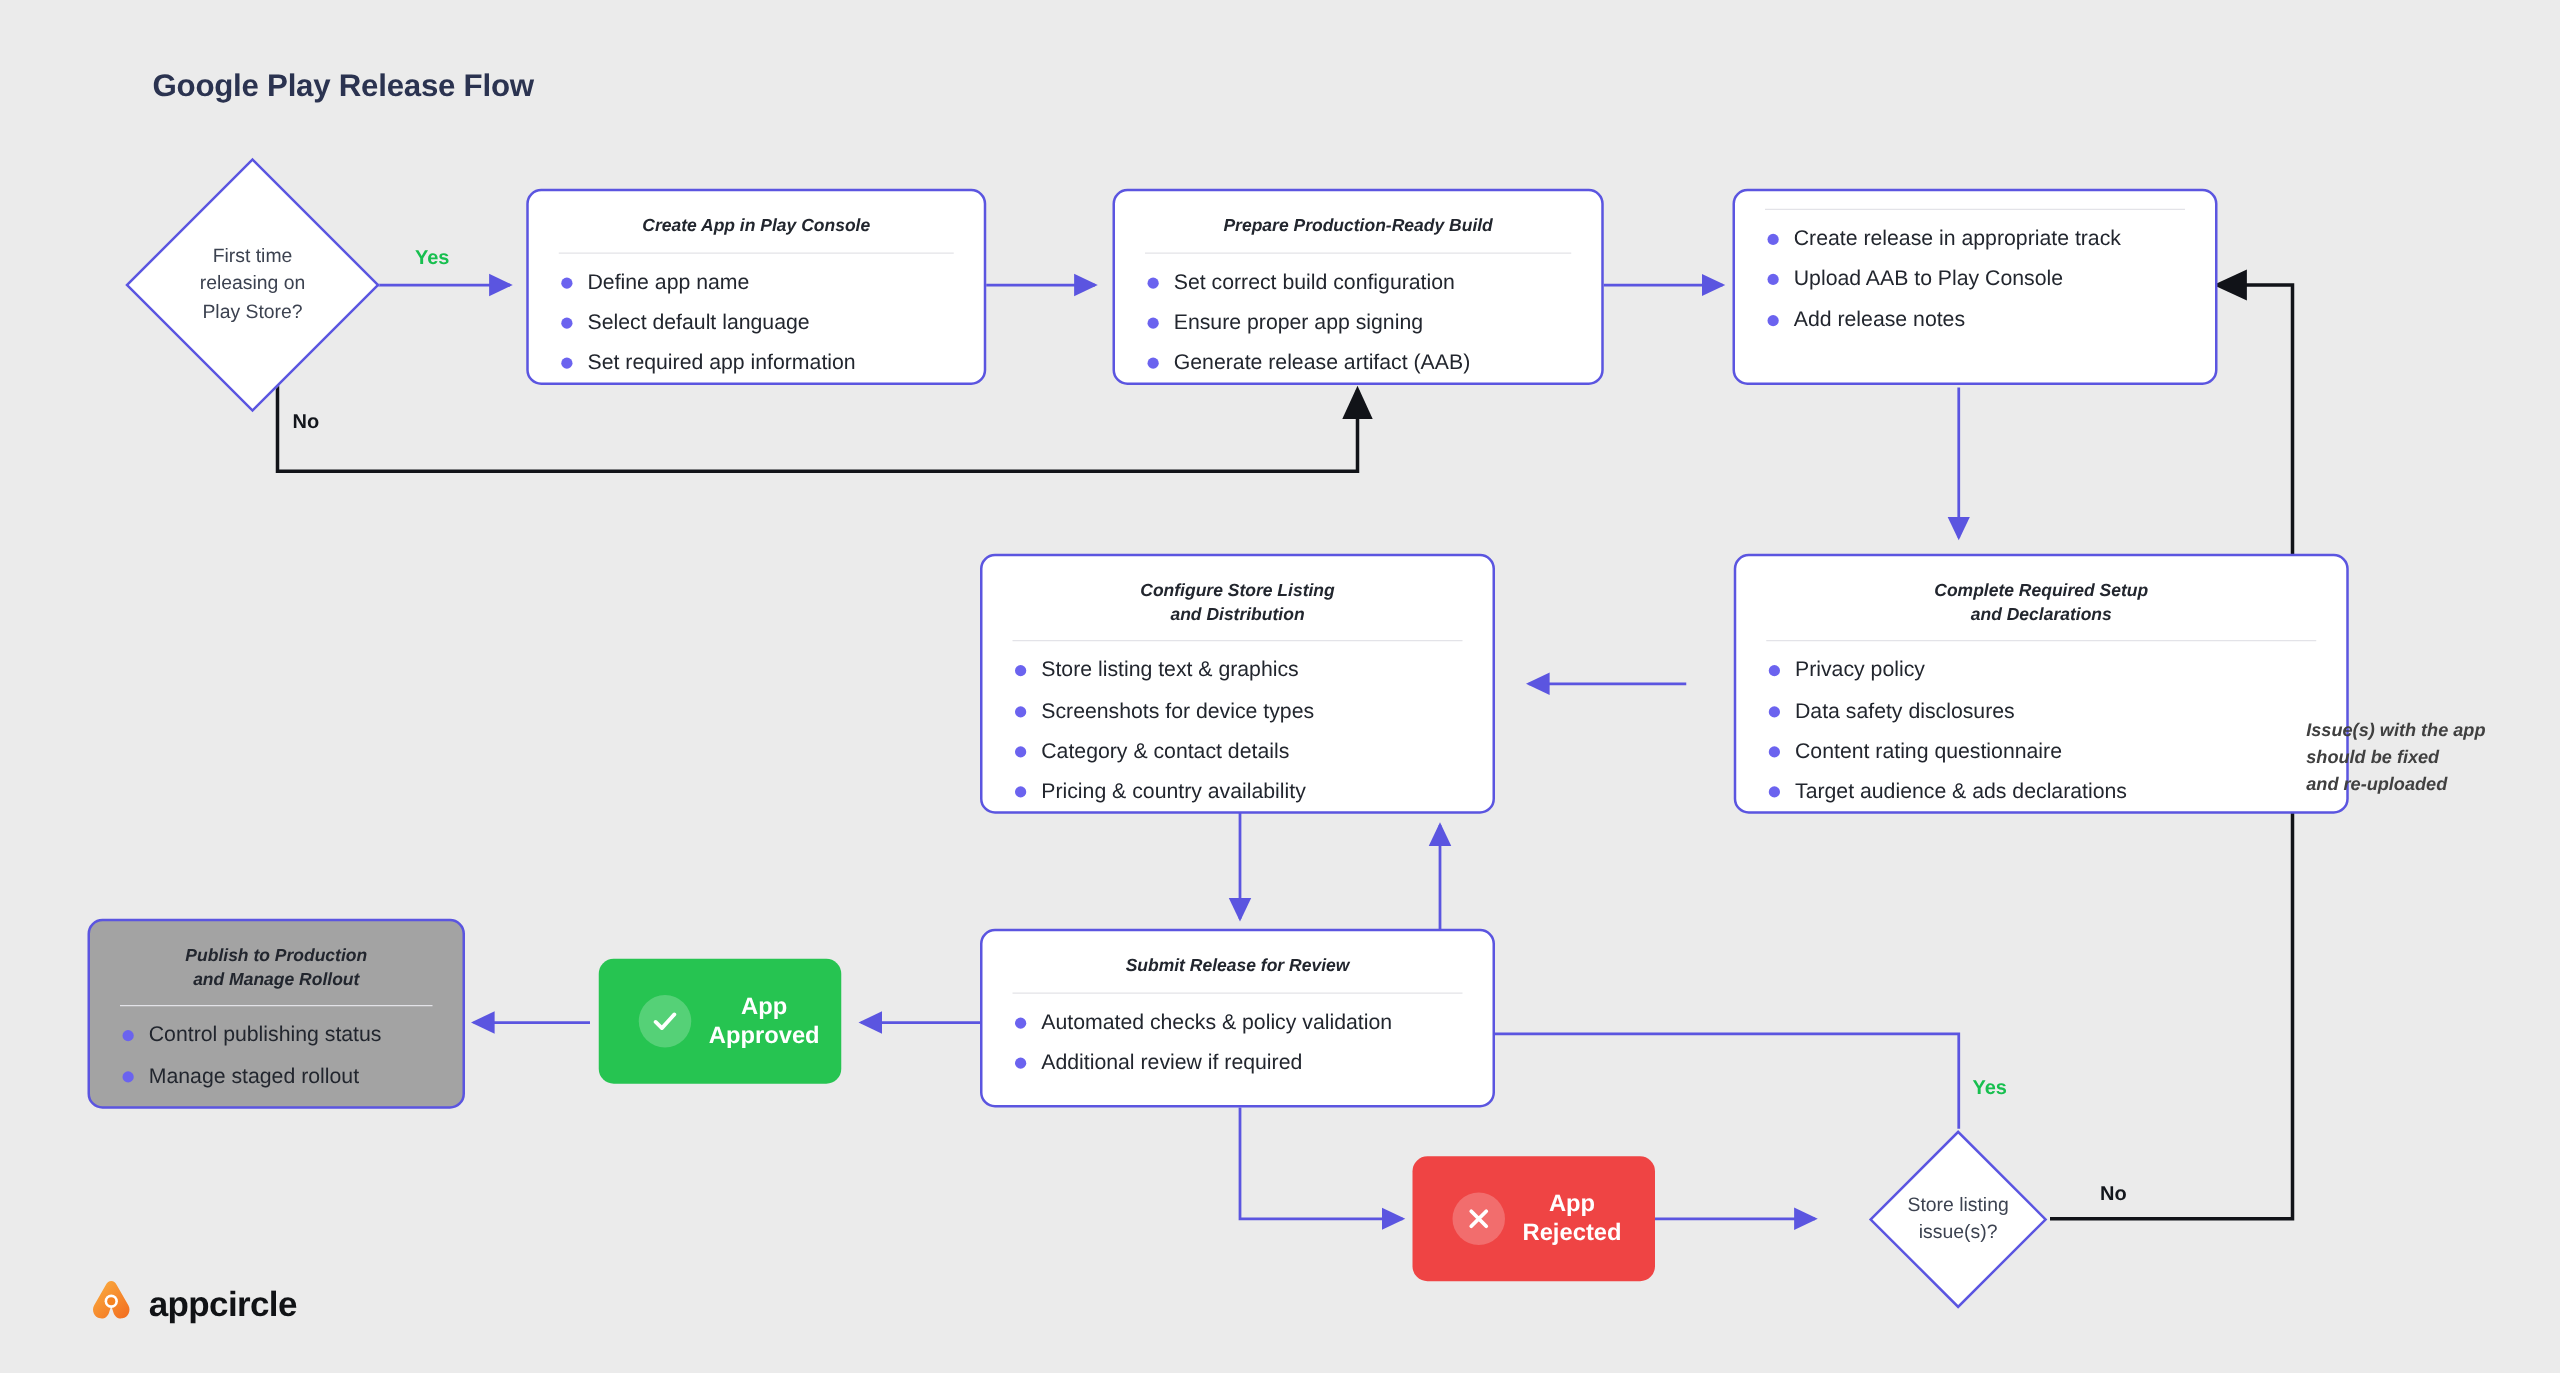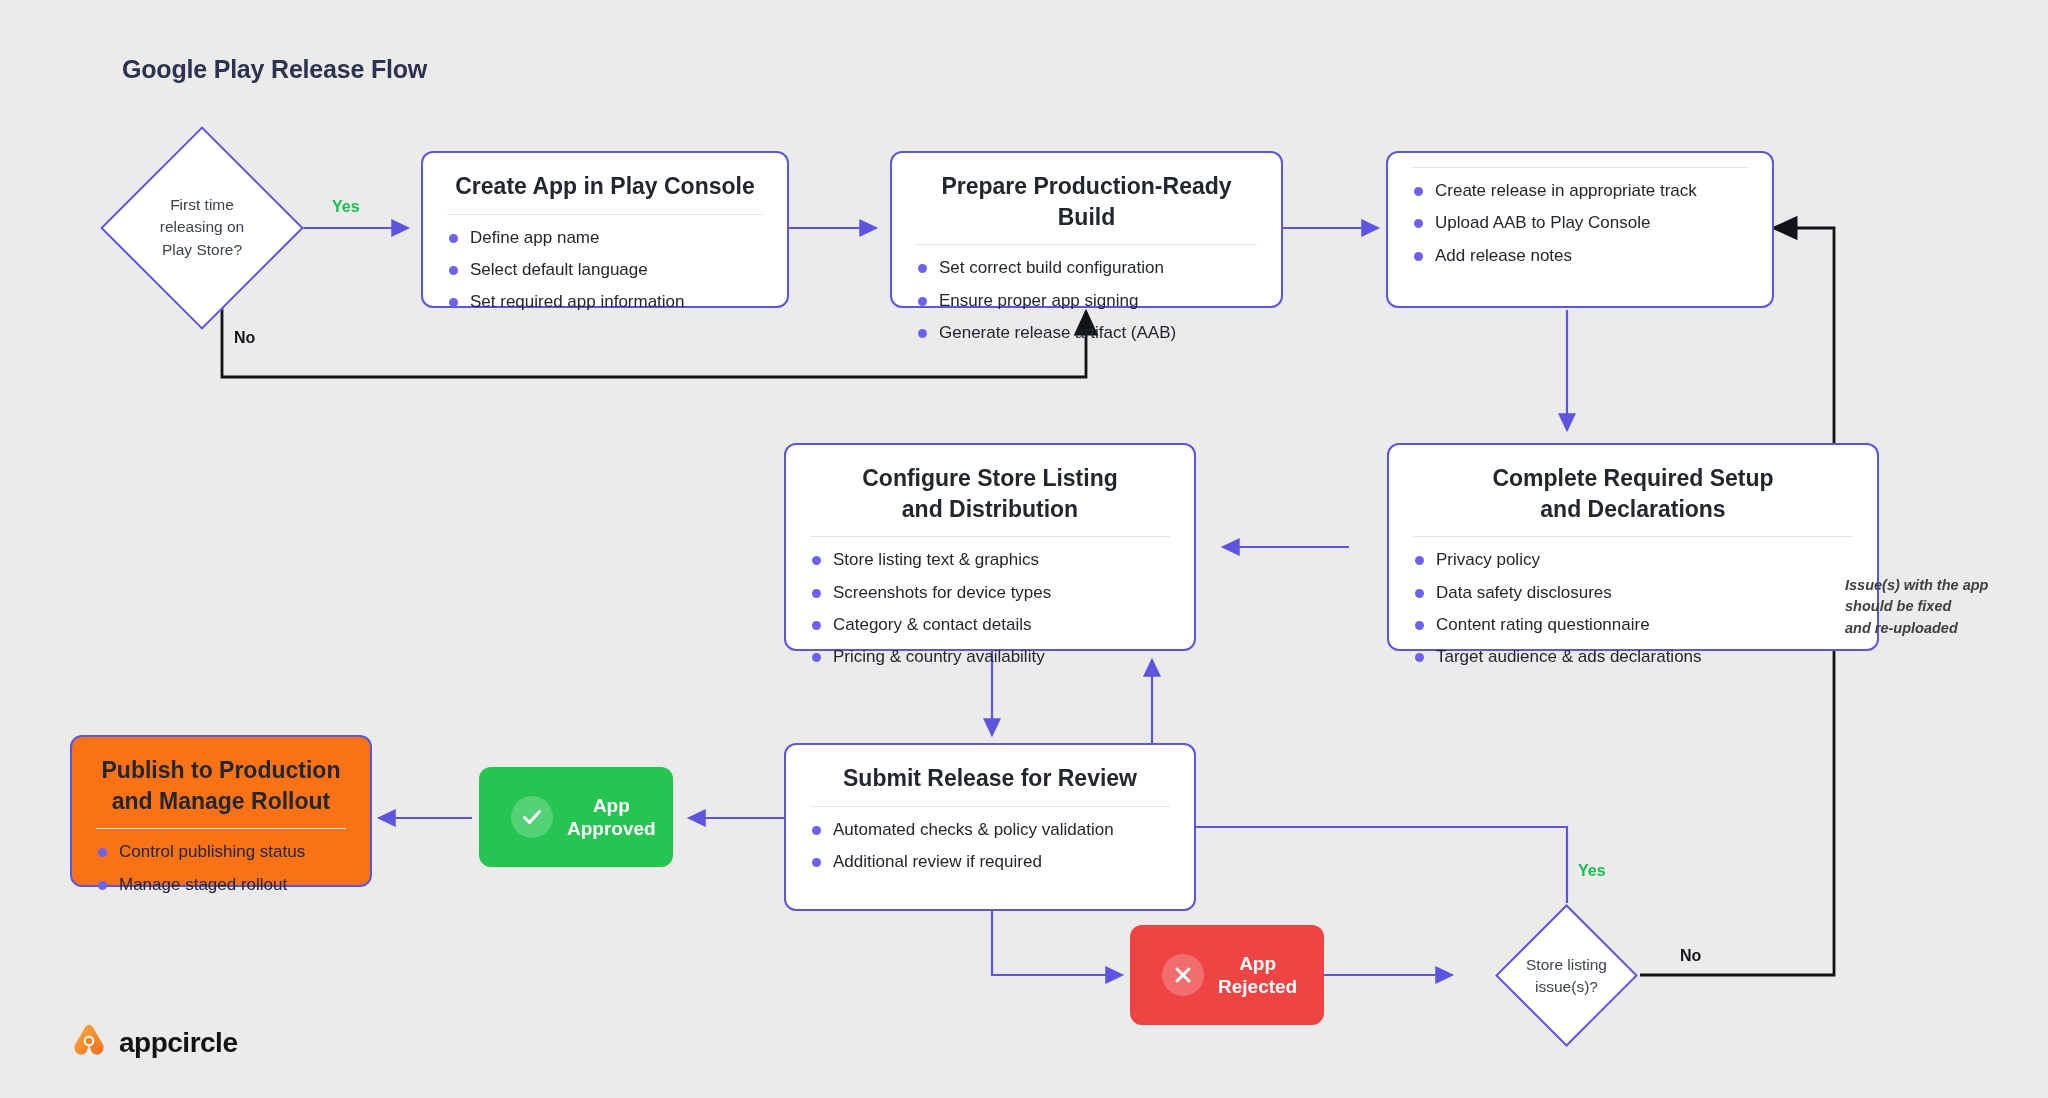--- a/index.html
+++ b/index.html
@@ -17,24 +17,24 @@
     position:absolute;left:122px;top:55px;
     font-size:25px;font-weight:bold;color:#2b3350;letter-spacing:-0.2px;
   }
 
   
   .card{
     position:absolute;box-sizing:border-box;
     background:#ffffff;border:2px solid #5b55e0;border-radius:12px;
     padding:14px 18px 16px 18px;
   }
-  .card.tinted{background:#f97316;}
+  .card.tinted{background:#a3a3a3;}
   .card-title{
-    text-align:center;font-size:23px;font-weight:bold;color:#22262e;
-    line-height:1.33;padding:4px 4px 12px 4px;
+    text-align:center;font-size:14px;font-weight:bold;color:#22262e;
+    line-height:1.33;padding:4px 4px 12px 4px;font-style:italic;
   }
   .card-rule{height:1px;background:#e3e3e8;margin:0 6px 13px 6px;}
   ul.bullets{list-style:none;margin:0;padding:0 0 0 6px;}
   ul.bullets li{
     position:relative;padding-left:23px;margin-bottom:12px;
     font-size:17px;color:#22262e;line-height:1.2;white-space:nowrap;
   }
   ul.bullets li:last-child{margin-bottom:0;}
   ul.bullets li::before{
     content:"";position:absolute;left:2px;top:6px;
@@ -191,21 +191,21 @@
     </div>
     <div class="card-rule"></div>
     <ul class="bullets">
       <li>Store listing text &amp; graphics</li>
       <li>Screenshots for device types</li>
       <li>Category &amp; contact details</li>
       <li>Pricing &amp; country availability</li>
     </ul>
   </div>
 
-  <div class="card" style="left:784px;top:743px;width:412px;height:168px;">
+  <div class="card" style="left:784px;top:743px;width:412px;height:143px;">
     <div class="card-title">Submit Release for Review</div>
     <div class="card-rule"></div>
     <ul class="bullets">
       <li>Automated checks &amp; policy validation</li>
       <li>Additional review if required</li>
     </ul>
   </div>
 
   <div class="card tinted" style="left:70px;top:735px;width:302px;height:152px;">
     <div class="card-title">

